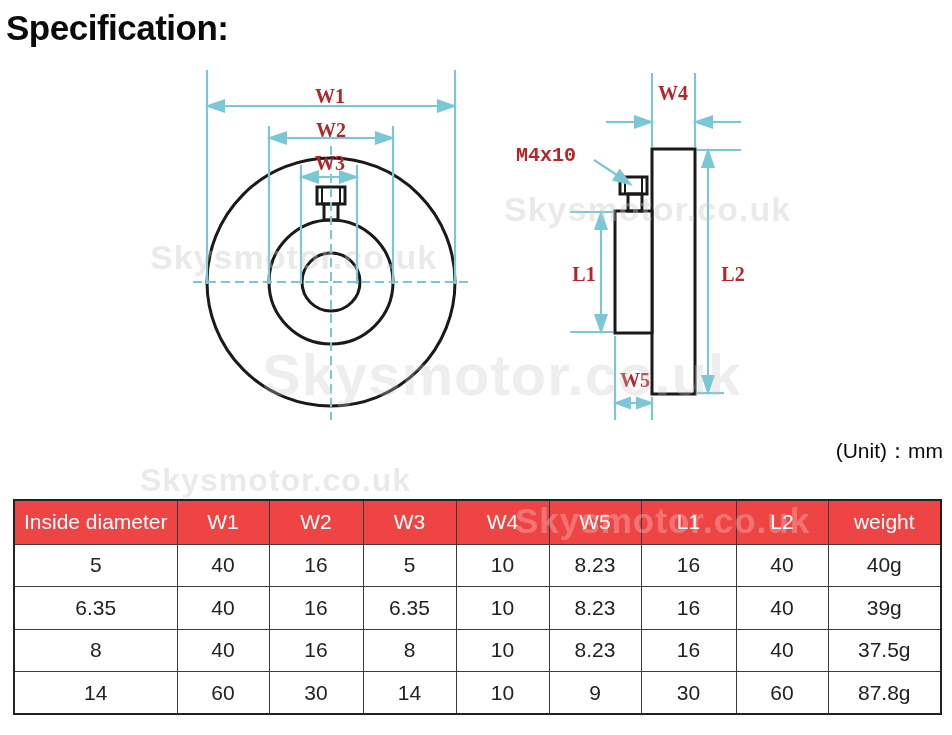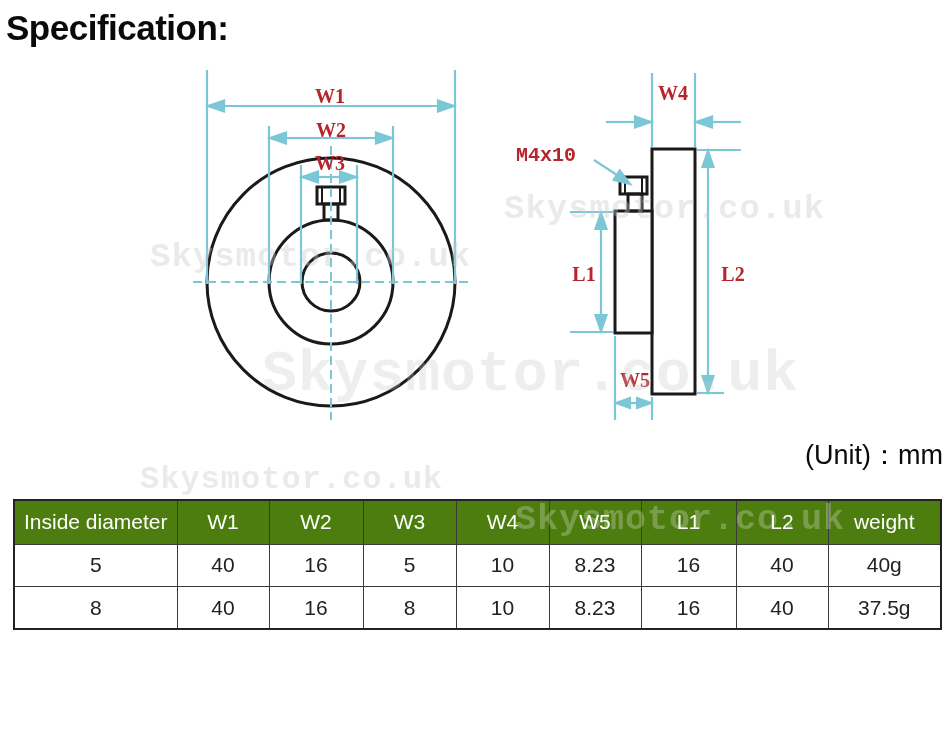--- a/index.html
+++ b/index.html
@@ -7,32 +7,32 @@
     width:952px;height:735px;position:relative;background:#ffffff;
     font-family:"Liberation Sans", sans-serif;overflow:hidden;
   }
   .abs{position:absolute;}
   .page-title{
     left:6px;top:8px;font-size:35px;font-weight:700;color:#0a0a0a;
     letter-spacing:-0.5px;
   }
   .unit-label{
     left:760px;top:437px;width:183px;text-align:right;
-    font-size:27px;color:#0a0a0a;
+    font-size:21px;color:#0a0a0a;
   }
   
   .dim-label{
     font-family:"Liberation Serif", serif;font-weight:700;font-size:20px;
     color:#b5252b;white-space:nowrap;line-height:1;
   }
   .ctr{transform:translateX(-50%);}
   
   .wm{
     font-weight:700;color:#c9c9c9;opacity:0.38;white-space:nowrap;
-    letter-spacing:1px;pointer-events:none;line-height:1;font-family:Liberation Mono, monospace;
+    letter-spacing:1px;pointer-events:none;line-height:1;
   }
   .wm-front{left:150px;top:240px;font-size:34px;}
   .wm-sideview{left:504px;top:192px;font-size:34px;}
   .wm-center{left:262px;top:346px;font-size:58px;opacity:0.30;}
   .wm-abovetable{left:140px;top:464px;font-size:32px;}
   .wm-header{
     left:515px;top:503px;font-size:35px;color:#ffffff;opacity:0.25;z-index:5;
   }
   
   svg.drawing{left:0;top:0;}
@@ -43,21 +43,21 @@
     font-size:21px;color:#222;
   }
   table.spec td,table.spec th{
     border:1.5px solid #3a3a3a;text-align:center;vertical-align:middle;
     padding:0;overflow:hidden;white-space:nowrap;
   }
   table.spec{border:2px solid #222;}
   table.spec thead tr{height:44px;}
   table.spec tbody tr{height:42.5px;}
   table.spec thead th{
-    background:#4d7c0f;color:#ffffff;font-weight:400;font-size:21px;
+    background:#ef4444;color:#ffffff;font-weight:400;font-size:21px;
   }
 </style>
 </head>
 <body>
 
 <div class="abs page-title">Specification:</div>
 
 <svg class="abs drawing" width="952" height="460" viewBox="0 0 952 460">
   <g fill="none" stroke="#1a1a1a" stroke-width="3">
     <circle cx="331" cy="282" r="124"></circle>
@@ -183,25 +183,47 @@
         <td>40</td>
         <td>16</td>
         <td>5</td>
         <td>10</td>
         <td>8.23</td>
         <td>16</td>
         <td>40</td>
         <td>40g</td>
       </tr>
       <tr>
+        <td>6.35</td>
+        <td>40</td>
+        <td>16</td>
+        <td>6.35</td>
+        <td>10</td>
+        <td>8.23</td>
+        <td>16</td>
+        <td>40</td>
+        <td>39g</td>
+      </tr>
+      <tr>
         <td>8</td>
         <td>40</td>
         <td>16</td>
         <td>8</td>
         <td>10</td>
         <td>8.23</td>
         <td>16</td>
         <td>40</td>
         <td>37.5g</td>
+      </tr>
+      <tr>
+        <td>14</td>
+        <td>60</td>
+        <td>30</td>
+        <td>14</td>
+        <td>10</td>
+        <td>9</td>
+        <td>30</td>
+        <td>60</td>
+        <td>87.8g</td>
       </tr>
     </tbody>
   </table>
 </div>
 
 </body></html>

